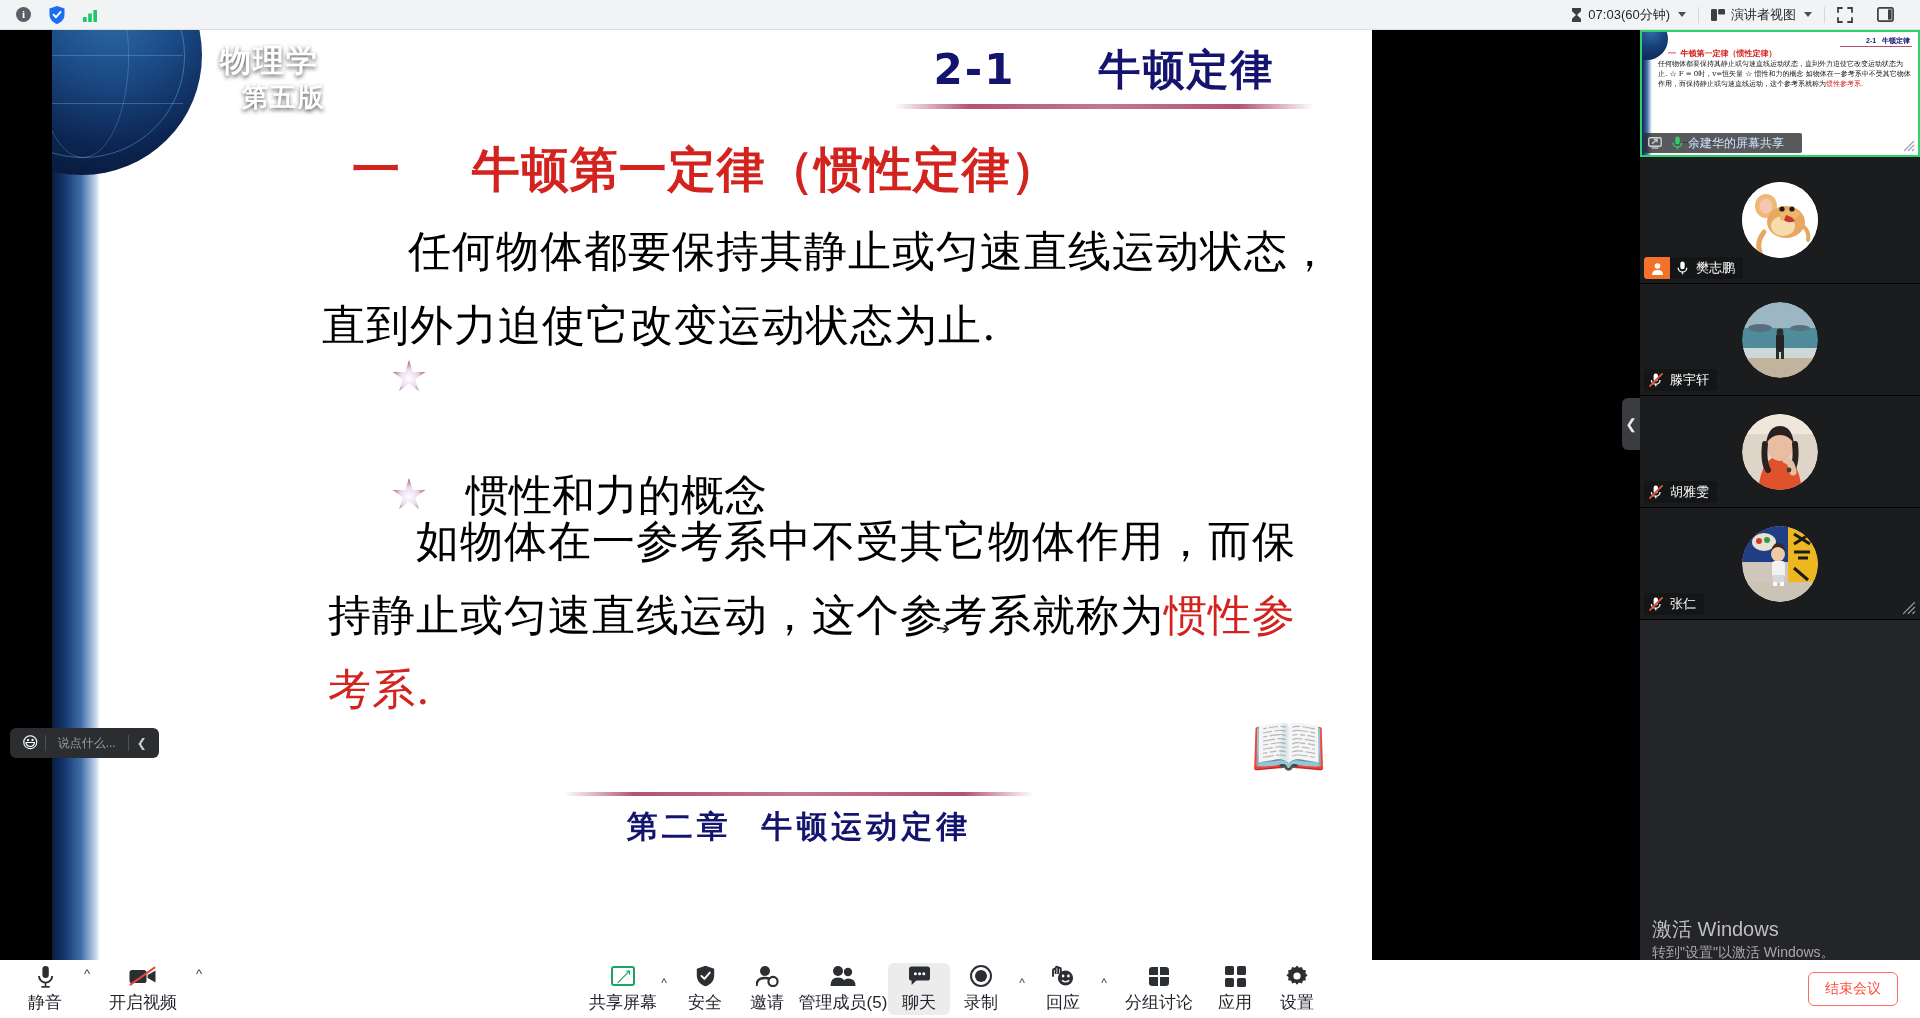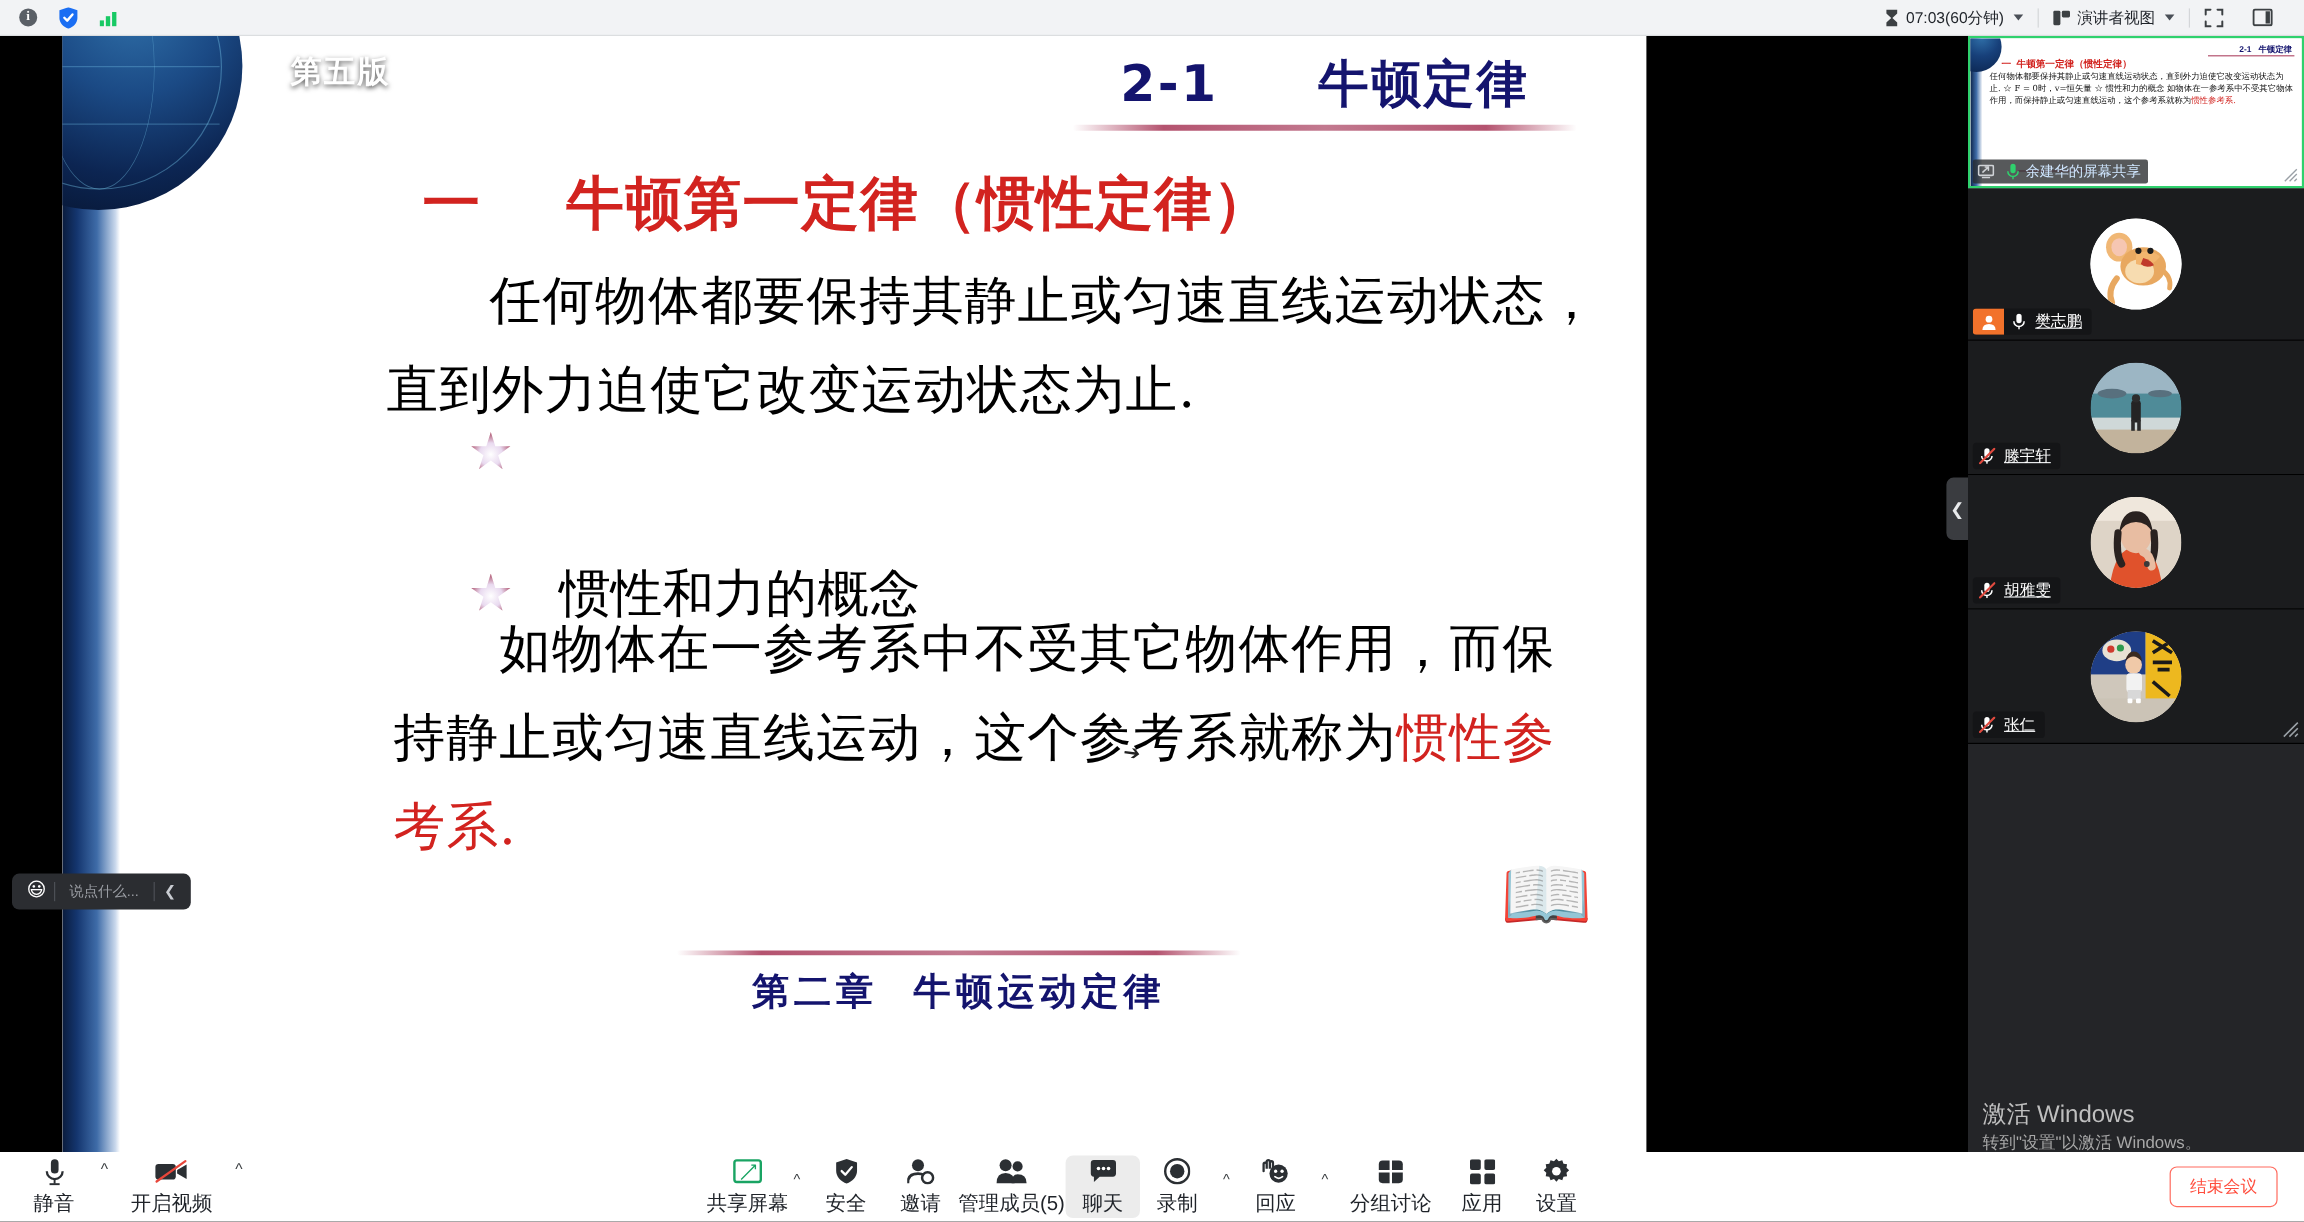--- a/index.html
+++ b/index.html
@@ -158,21 +158,21 @@
              border-right: 9px solid transparent; border-bottom: 13px solid #6d7075; top: 4px; }
 
   .tile { position: relative; border-bottom: 1px solid #000; background: #1b1c1e; }
   .tile .av {
     position: absolute; left: 50%; top: 50%; transform: translate(-50%,-50%);
     width: 76px; height: 76px; border-radius: 50%; overflow: hidden;
   }
   .namechip {
     position: absolute; left: 4px; bottom: 4px; height: 22px;
     display: flex; align-items: center; gap: 0; background: rgba(20,20,22,.82);
-    border-radius: 3px; overflow: hidden; text-decoration: underline;
+    border-radius: 3px; overflow: hidden;
   }
   .namechip .hostbadge {
     width: 26px; height: 22px; background: #f2722b; display: flex; align-items: center; justify-content: center;
   }
   .namechip .micwrap { width: 24px; display: flex; align-items: center; justify-content: center; }
   .namechip .nm { font-size: 13px; color: #fff; padding: 0 8px 0 2px; white-space: nowrap; }
 
   
   #share-tile { height: 127px; border: 2px solid #2fd16d; position: relative; background: #fff; }
   #share-mini { position: absolute; inset: 0; overflow: hidden; background: #fff; }
@@ -184,21 +184,21 @@
     background: linear-gradient(to right,#0d234a,#3f6ca8,#fff); }
   #share-mini .mtitle { position: absolute; right: 8px; top: 4px; font-size: 7px; font-weight: bold; color: #14146e; white-space: pre; }
   #share-mini .mtrule { position: absolute; right: 6px; top: 14px; width: 72px; height: 1px; background: #b4536f; }
   #share-mini .mh1 { position: absolute; left: 26px; top: 16px; font-size: 8px; font-weight: bold; color: #d2231f; white-space: pre; }
   #share-mini .mp { position: absolute; left: 16px; top: 27px; right: 6px; font-size: 7px; line-height: 10px; color: #111;
     font-family: "DejaVu Serif", serif; }
   #share-mini .mp .rd { color: #d2231f; }
   #share-mini .mfr { position: absolute; left: 40px; bottom: 12px; width: 60px; height: 1px; background: #b4536f; }
   #share-label {
     position: absolute; left: 2px; bottom: 2px; height: 20px; display: flex; align-items: center;
-    background: rgba(40,42,45,.78); border-radius: 2px; padding-right: 6px;
+    background: rgba(40,42,45,.78); border-radius: 2px; padding-right: 18px;
   }
   #share-label .ic { width: 22px; display: flex; align-items: center; justify-content: center; }
   #share-label .lb { font-size: 12px; color: #cfe6ff; white-space: nowrap; }
   #resize-grip { position: absolute; right: 3px; bottom: 3px; width: 12px; height: 12px; }
 
   #panel-collapse {
     position: absolute; left: 1622px; top: 398px; width: 18px; height: 52px;
     background: #3a3c40; border-radius: 6px 0 0 6px;
     display: flex; align-items: center; justify-content: center;
     color: #e8eaec; font-size: 14px;
@@ -287,20 +287,21 @@
 <div id="stage">
   <div id="slide">
 
     <div id="slide-strip"></div>
     <div id="globe">
 
       <div class="glat" style="top:50%"></div>
       <div class="glat" style="top:70%"></div>
     </div>
     <div id="book-title">
+      <div class="l1">物理学</div>
       <div class="l2">第五版</div>
     </div>
 
     <div id="slide-title">
       <div class="txt">2-1     牛顿定律</div>
       <div class="rule"></div>
     </div>
 
     <div id="h1line" class="body-txt">一    牛顿第一定律（惯性定律）</div>
 

